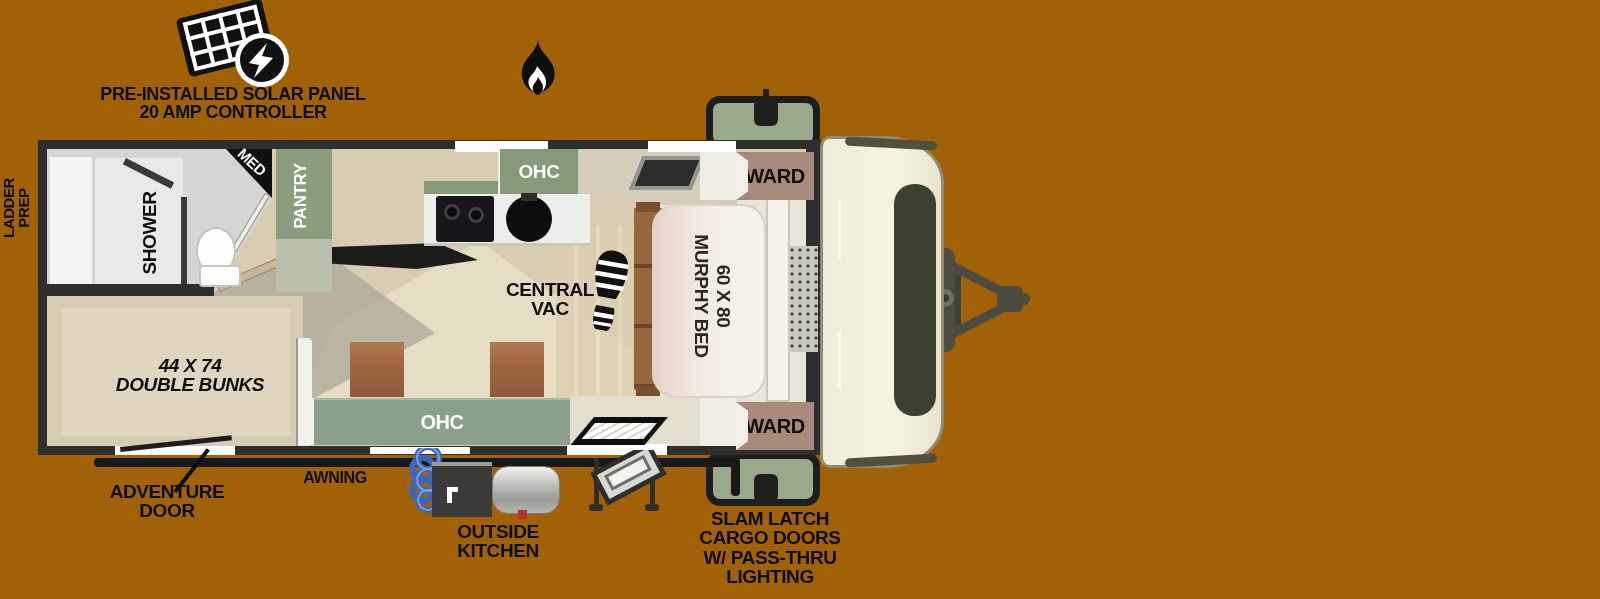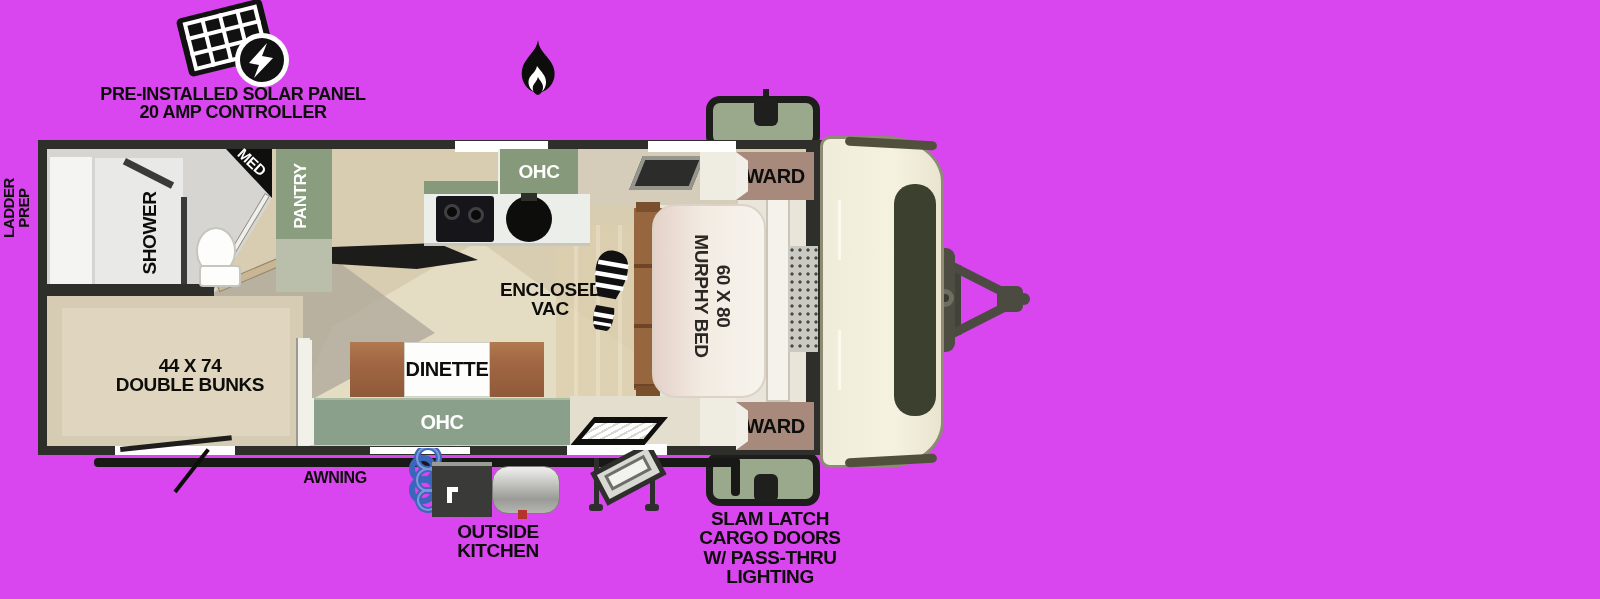--- a/index.html
+++ b/index.html
@@ -2,21 +2,21 @@
 <html style="--outline: #2e2e2b; --floor-tan: #d8ccb1; --cabinet-green: #87997b; --fridge-green: #93a489; --pantry-green: #8a9d7f; --cargo-green: #9aa88c; --ward-mauve: #a78a7c; --seat-brown: #a26744; --sofa-brown: #96663e; --body-cream: #f2eedb; --window-olive: #3c402e; --awning-black: #181816; --hose-blue: #3b66bb;"><head>
 <meta charset="utf-8">
 <style>
   :root{
     --outline:#2e2e2b; --floor-tan:#d8ccb1; --cabinet-green:#87997b; --fridge-green:#93a489;
     --pantry-green:#8a9d7f; --cargo-green:#9aa88c; --ward-mauve:#a78a7c; --seat-brown:#a26744;
     --sofa-brown:#96663e; --body-cream:#f2eedb; --window-olive:#3c402e; --awning-black:#181816;
     --hose-blue:#3b66bb;
   }
   html,body{margin:0;padding:0;background:#fff;}
-  #canvas{position:relative;width:1600px;height:599px;background:#d946ef;overflow:hidden;
+  #canvas{position:relative;width:1600px;height:599px;background:#a16207;overflow:hidden;
           font-family:"Liberation Sans",sans-serif;font-weight:700;}
   .abs{position:absolute;}
   .lbl{position:absolute;color:#0d0d0b;text-align:center;letter-spacing:-0.4px;line-height:1.02;font-weight:700;}
   .white-t{color:#fff;}
   
   .trailer-box{left:38px;top:140px;width:784px;height:315px;border:9px solid var(--outline);
                background:var(--floor-tan);box-sizing:border-box;z-index:2;}
   .wall-gap{position:absolute;background:#fff;z-index:4;}
   
   .floor-hi{left:290px;top:230px;width:420px;height:216px;background:#e9e1cb;opacity:.75;
@@ -47,21 +47,21 @@
   .bath-wall{left:47px;top:284px;width:167px;height:12px;background:var(--outline);z-index:6;}
   .diag-wall{left:270px;top:196px;width:112px;height:6px;background:#f0efe9;border:1px solid #8d8d85;
              transform:rotate(121deg);transform-origin:left top;z-index:5;box-sizing:border-box;}
   .bath-door{left:216px;top:284px;width:92px;height:9px;background:#c9b694;border:1px solid #8f8670;
              transform:rotate(-23deg);transform-origin:left top;z-index:5;box-sizing:border-box;}
   
   .bunk-room{left:47px;top:296px;width:256px;height:150px;background:#d6cbb3;z-index:4;}
   .bunk-mat{left:62px;top:308px;width:228px;height:128px;background:#e0d6bf;z-index:5;}
   .bunk-wall-r{left:296px;top:338px;width:14px;height:108px;background:#eeeee8;border-left:2px solid #9a9a90;
                box-sizing:border-box;z-index:5;}
-  .bunks-label{left:105px;top:356px;width:170px;font-size:19px;z-index:8;}
+  .bunks-label{left:105px;top:356px;width:170px;font-size:19px;z-index:8;font-style:italic;}
   .adv-door-line{left:120px;top:447px;width:112px;height:5px;background:#1d1d1b;transform:rotate(-6deg);
                  transform-origin:left top;z-index:5;}
   
   .pantry{left:276px;top:149px;width:56px;height:90px;background:var(--pantry-green);z-index:5;}
   .pantry-low{left:276px;top:239px;width:56px;height:53px;background:#b9bfab;z-index:5;}
   .pantry-label{left:259px;top:184px;width:90px;height:24px;transform:rotate(-90deg);font-size:17px;z-index:8;}
   .fridge{left:332px;top:149px;width:92px;height:97px;background:var(--fridge-green);z-index:5;
           display:flex;align-items:center;justify-content:center;font-size:20px;}
   .fridge-base{left:332px;top:243px;width:146px;height:26px;background:#1c1c1a;z-index:5;
                clip-path:polygon(0 15%,72% 0,100% 65%,58% 100%,0 80%);}
@@ -231,21 +231,21 @@
   <div class="abs ohc-k white-t lbl" style="position:absolute;">OHC</div>
   <div class="abs counter"></div>
   <div class="abs cooktop"></div>
   <div class="burner" style="left:444px;top:204px;"></div>
   <div class="burner" style="left:468px;top:207px;"></div>
   <div class="abs sink"></div>
   <div class="abs faucet"></div>
   <div class="abs skylight"></div>
 
   <div class="lbl cvac-label">
-    <div>ENCLOSED</div>
+    <div>CENTRAL</div>
     <div>VAC</div>
   </div>
   <div class="abs boot">
     <svg width="46" height="86" viewBox="0 0 40 76">
       <g fill="#111">
         <path d="M20 2 C31 2 35 10 34 22 C33 32 30 38 28 44 L12 44 C10 38 7 32 6 22 C5 10 9 2 20 2 Z"></path>
         <path d="M12 52 L28 52 C30 60 29 70 25 73 L15 73 C11 70 10 60 12 52 Z"></path>
       </g>
       <g fill="#fff">
         <rect x="7" y="12" width="27" height="4"></rect>
@@ -253,21 +253,20 @@
         <rect x="8" y="32" width="25" height="4"></rect>
         <rect x="11" y="58" width="18" height="4"></rect>
         <rect x="12" y="66" width="16" height="3"></rect>
       </g>
     </svg>
   </div>
 
   <div class="abs din-wall"></div>
   <div class="seat" style="left:350px;"></div>
   <div class="seat" style="left:490px;"></div>
-  <div class="abs din-table lbl" style="position:absolute;">DINETTE</div>
   <div class="abs ohc-d white-t lbl" style="position:absolute;">OHC</div>
   <div class="abs ohc-d-end"></div>
 
   <div class="abs entry-door"></div>
   <div class="abs sofa"></div>
   <div class="sofa-cap" style="left:636px;top:202px;"></div>
   <div class="sofa-cap" style="left:636px;top:386px;"></div>
   <div class="abs bed"></div>
   <div class="lbl bed-label">
     <div>60 X 80</div>
@@ -299,20 +298,24 @@
       <circle cx="20" cy="63" r="9" fill="#6e6e62"></circle>
       <circle cx="20" cy="63" r="4" fill="#3a3a32"></circle>
     </svg>
   </div>
 
   <div class="abs awning-bar"></div>
   <div class="abs awning-hook"></div>
   <div class="lbl" style="left:290px;top:470px;width:90px;font-size:16px;z-index:9">AWNING</div>
 
   <div class="abs adv-pointer"></div>
+  <div class="lbl" style="left:98px;top:482px;width:138px;font-size:19px;z-index:9">
+    <div>ADVENTURE</div>
+    <div>DOOR</div>
+  </div>
 
   <div class="abs" style="left:578px;top:450px;width:110px;height:68px;z-index:4">
     <svg width="110" height="68" viewBox="0 0 110 68">
       <rect x="16" y="8" width="5" height="48" fill="#2e2e2c"></rect>
       <rect x="72" y="8" width="5" height="48" fill="#2e2e2c"></rect>
       <rect x="11" y="54" width="14" height="7" rx="3" fill="#2e2e2c"></rect>
       <rect x="67" y="54" width="14" height="7" rx="3" fill="#2e2e2c"></rect>
       <g transform="rotate(-28 50 25)">
         <rect x="20" y="8" width="62" height="32" fill="#d9d9d4" stroke="#2e2e2c" stroke-width="5"></rect>
         <rect x="30" y="16" width="42" height="14" fill="#f2f2ee" stroke="#6e6e68" stroke-width="3"></rect>

